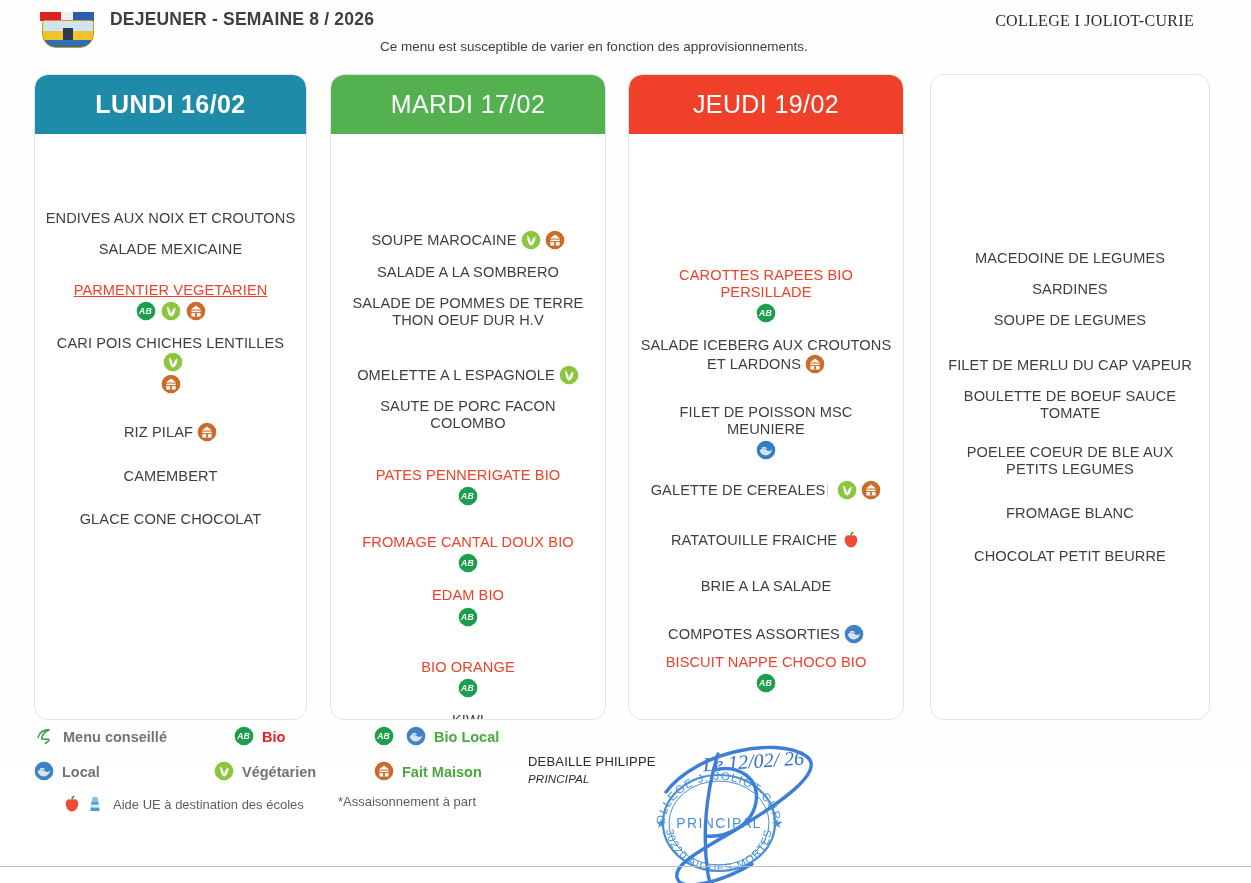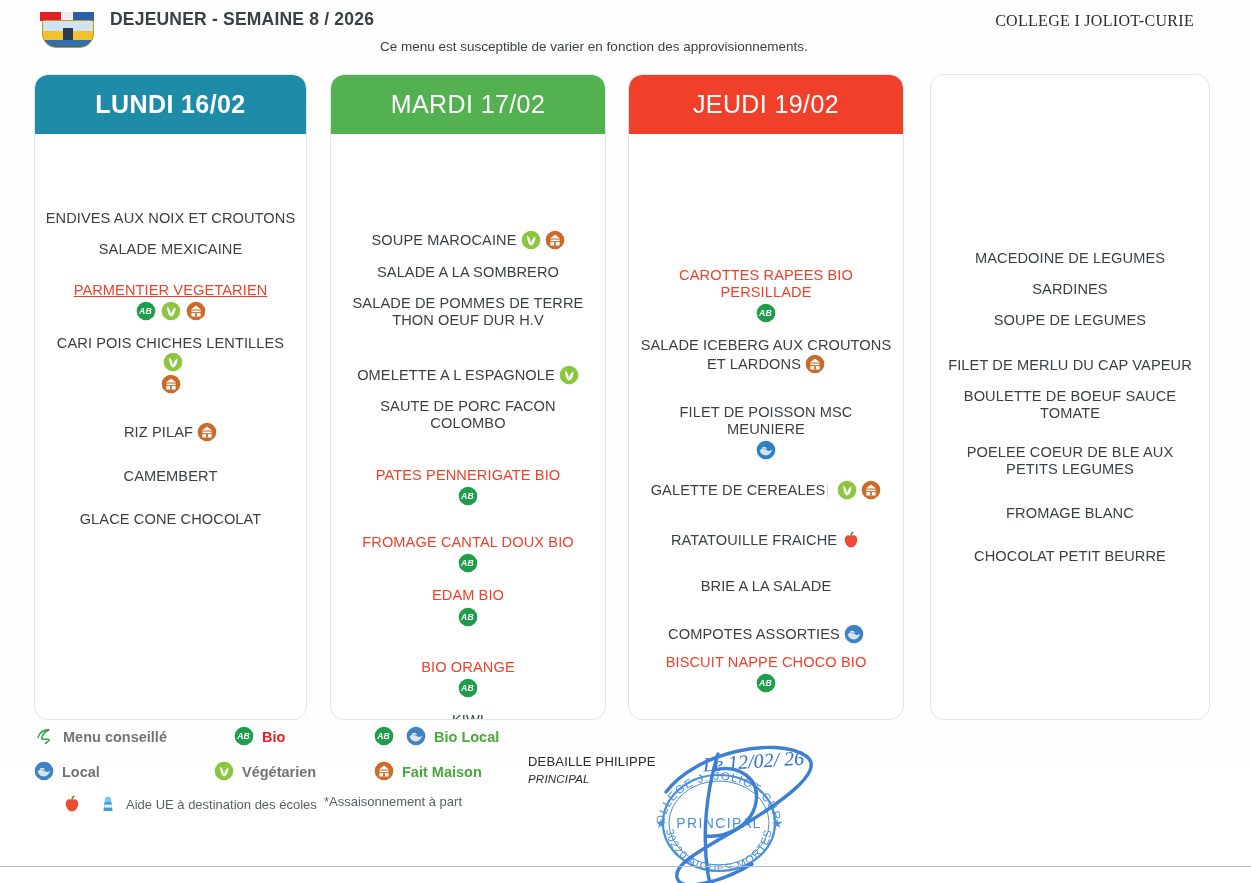--- a/index.html
+++ b/index.html
@@ -499,33 +499,33 @@
         <div class="lg-item">
           <span class="badge" style="width: 21px; height: 21px;">
             <svg viewBox="0 0 20 20">
       <path d="M10 6 C6.6 4.2 3.4 6.4 3.8 10.4 C4.2 14.4 7 17.4 10 17.4
                C13 17.4 15.8 14.4 16.2 10.4 C16.6 6.4 13.4 4.2 10 6 Z" fill="#ee4b35"></path>
       <path d="M10 6 C10 4 10.8 2.6 12.4 2.2" fill="none" stroke="#4a9c3f" stroke-width="1.6"></path>
     </svg>
           </span>
         </div>
       </div>
-      <div class="lg-row" style="left: 64px; top: 68px;">
+      <div class="lg-row" style="left: 51px; top: 68px;">
         <div class="lg-item">
           <span class="badge" style="width: 21px; height: 21px;">
             <svg viewBox="0 0 20 20">
       <path d="M6.6 7.4 L13.4 7.4 L14.6 17 L5.4 17 Z" fill="#3f9ed6"></path>
       <path d="M7.6 3 L12.4 3 L13.4 7.4 L6.6 7.4 Z" fill="#7cc4e8"></path>
       <rect x="6.4" y="10.6" width="7.4" height="3" fill="#fff" opacity=".85"></rect>
     </svg>
           </span>
           <span class="lbl plain">Aide UE à destination des écoles</span>
         </div>
       </div>
-      <div class="lg-row" style="left: 290px; top: 68px;">
+      <div class="lg-row" style="left: 304px; top: 68px;">
         <div class="lg-item">
           <span class="lbl plain">*Assaisonnement à part</span>
         </div>
       </div>
     </div>
 
   <div class="signature">
     <div class="sig-name">DEBAILLE PHILIPPE</div>
     <div class="sig-role">PRINCIPAL</div>
     <div class="sig-date">Le 12/02/ 26</div>

